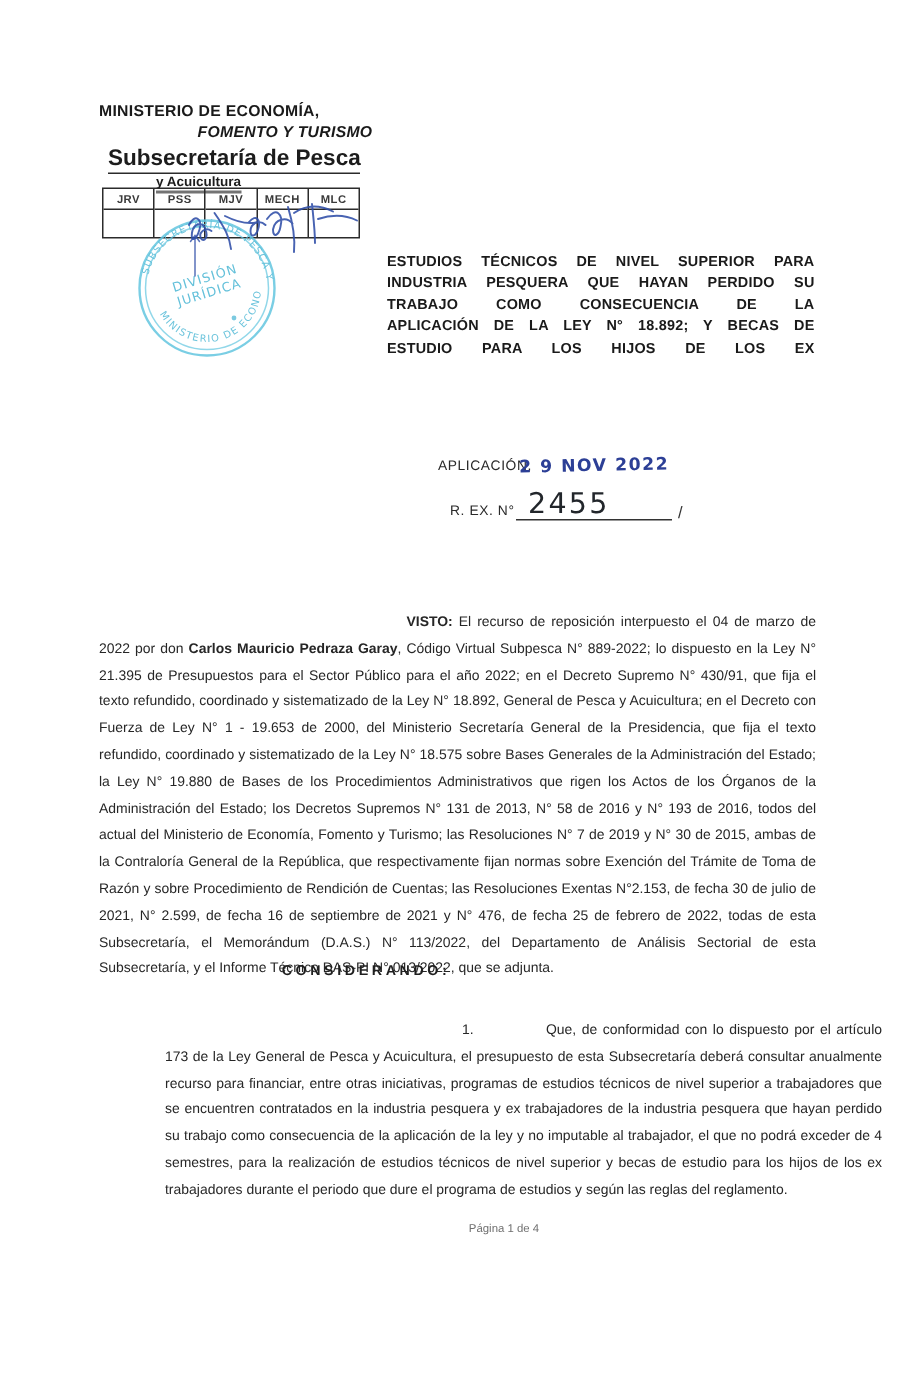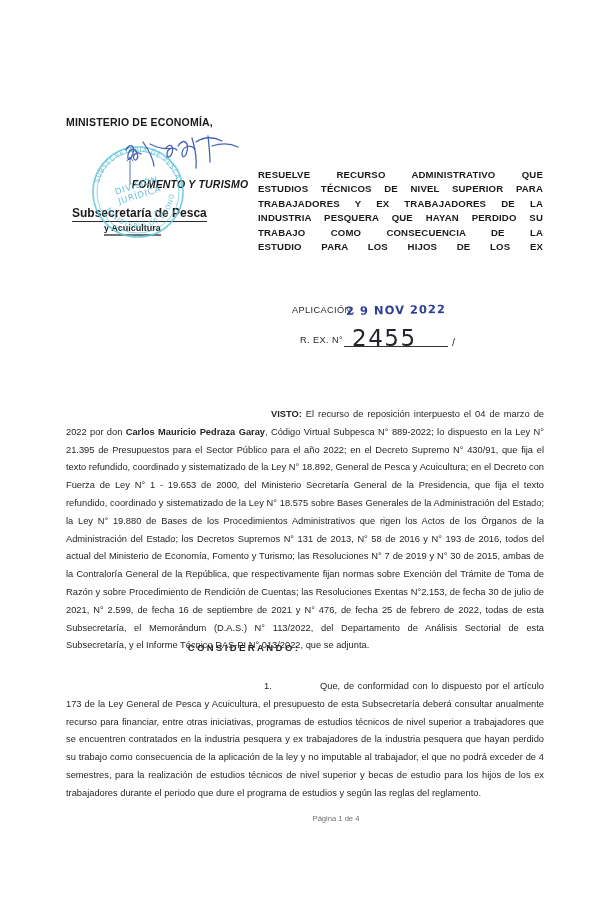--- a/index.html
+++ b/index.html
@@ -22,30 +22,29 @@
     left: 66px;
     top: 68px;
     width: 230px;
   }
   .lh-line1, .lh-line2 {
     font-size: 10.5px;
     font-weight: bold;
     letter-spacing: .2px;
     line-height: 13.5px;
     color: #1a1a1a;
-    margin-top: 48px;
   }
   .lh-line1 { text-align: left; }
   .lh-line2 { text-align: center; padding-left: 18px; font-style: italic; }
   .lh-line3 {
-    font-size: 12px;
+    font-size: 15px;
     font-weight: bold;
     line-height: 14px;
     padding-left: 6px;
-    margin-top: 15px;
+    margin-top: 4px;
   }
   .lh-line3 span { border-bottom: 1px solid #2b2b2b; padding-bottom: 1px; }
   .lh-line4 {
     font-size: 9px;
     font-weight: bold;
     line-height: 13px;
     padding-left: 38px;
     margin-top: 2px;
   }
   .lh-line4 span { border-bottom: 2px solid #737373; padding-bottom: 1px; }
@@ -148,21 +147,21 @@
     left: 300px;
     top: 335px;
     font-size: 9.2px;
     letter-spacing: .4px;
     color: #2a2a2a;
   }
   .rex-num {
     position: absolute;
     left: 352px;
     top: 325px;
-    font-size: 23px;
+    font-size: 19px;
     color: #22262b;
     font-family: "DejaVu Sans", sans-serif;
     letter-spacing: 1.5px;
   }
   .rex-line {
     position: absolute;
     left: 344px;
     top: 346px;
     width: 104px;
     border-top: 1px solid #333;
@@ -193,21 +192,21 @@
     position: absolute;
     left: 0;
     top: 642px;
     width: 488px;
     text-align: center;
     font-size: 9.5px;
     font-weight: bold;
     letter-spacing: 2.4px;
     color: #1f1f1f;
   }
-  #numeral-block { top: 678px; }
+  #numeral-block { top: 678px; margin-left: 44px; }
   .num-indent { display: inline-block; width: 198px; }
   .num-mark { display: inline-block; width: 56px; }
 
   .footer {
     position: absolute;
     left: 0;
     top: 814px;
     width: 600px;
     text-align: center;
     padding-right: 40px;
@@ -222,20 +221,42 @@
 
 <div class="page">
 
   <div class="letterhead">
     <div class="lh-line1">MINISTERIO DE ECONOMÍA,</div>
     <div class="lh-line2">FOMENTO Y TURISMO</div>
     <div class="lh-line3"><span>Subsecretaría de Pesca</span></div>
     <div class="lh-line4"><span>y Acuicultura</span></div>
   </div>
 
+  <div class="vis-table">
+    <div class="vis-cell">
+      <div class="ini">JRV</div>
+      <div class="vis-rule"></div>
+    </div>
+    <div class="vis-cell">
+      <div class="ini">PSS</div>
+      <div class="vis-rule"></div>
+    </div>
+    <div class="vis-cell">
+      <div class="ini">MJV</div>
+      <div class="vis-rule"></div>
+    </div>
+    <div class="vis-cell">
+      <div class="ini">MECH</div>
+      <div class="vis-rule"></div>
+    </div>
+    <div class="vis-cell">
+      <div class="ini">MLC</div>
+      <div class="vis-rule"></div>
+    </div>
+  </div>
 
   <div class="stamp">
     <svg width="108" height="108" viewBox="0 0 108 108">
       <defs>
         <path id="ringTop" d="M 14,54 A 40,40 0 0 1 94,54"></path>
         <path id="ringBot" d="M 18,54 A 36,36 0 0 0 90,54"></path>
       </defs>
       <circle cx="54" cy="54" r="45" fill="none" stroke="#63c6df" stroke-width="1.6" opacity="0.85"></circle>
       <circle cx="54" cy="54" r="41" fill="none" stroke="#63c6df" stroke-width="1" opacity="0.7"></circle>
       <text font-family="DejaVu Sans, sans-serif" font-size="6.6" fill="#5bbdd8" letter-spacing="0.7" opacity="0.9">
@@ -266,25 +287,24 @@
         <path d="M92,20 c9,-3 18,-3 26,1"></path>
       </g>
       <g fill="none" stroke="#2f4ea8" stroke-width="1" stroke-linecap="round" opacity="0.8">
         <path d="M10,32 c0,10 0,18 0,26"></path>
         <path d="M7,35 l3,-4 l3,4"></path>
       </g>
     </svg>
   </div>
 
   <div class="title-block">
-    <div>RESUELVE RECURSO ADMINISTRATIVO QUE</div>
     <div>ESTUDIOS TÉCNICOS DE NIVEL SUPERIOR PARA</div>
-    <div>TRABAJADORES Y EX TRABAJADORES DE LA</div>
     <div>INDUSTRIA PESQUERA QUE HAYAN PERDIDO SU</div>
     <div>TRABAJO COMO CONSECUENCIA DE LA</div>
+    <div>APLICACIÓN DE LA LEY N° 18.892; Y BECAS DE</div>
     <div>ESTUDIO PARA LOS HIJOS DE LOS EX</div>
   </div>
 
   <div class="valpo-row">APLICACIÓN,</div>
   <div class="valpo-date">2 9 NOV 2022</div>
 
   <div class="rex-row">R. EX. N°</div>
   <div class="rex-num">2455</div>
   <div class="rex-line"></div>
   <div class="rex-semi">/</div>

